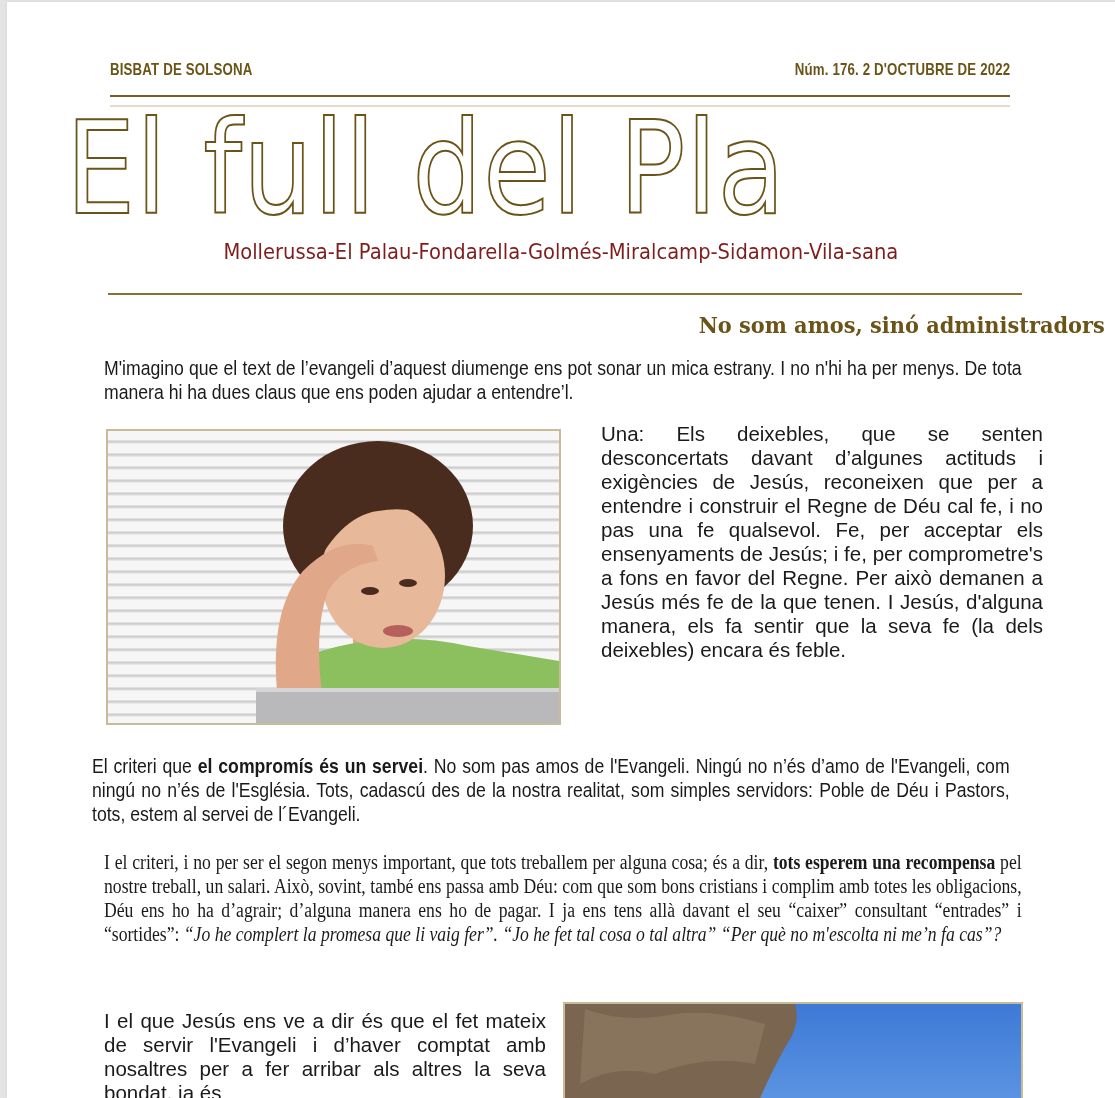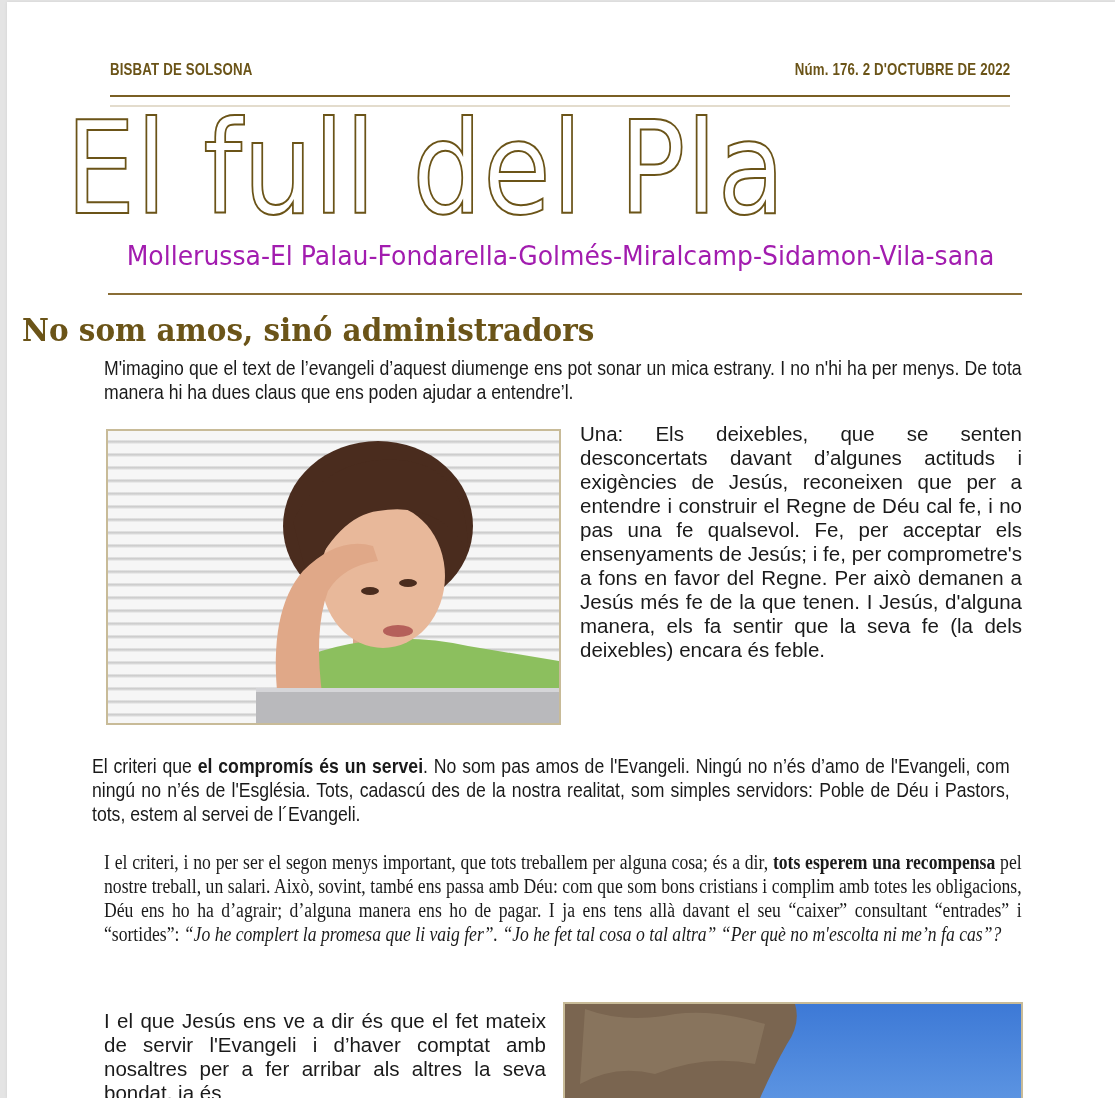--- a/index.html
+++ b/index.html
@@ -27,38 +27,38 @@
     .rule-light { position: absolute; left: 103px; width: 900px; height: 2px; background: #e3dccd; }
     .masthead {
       position: absolute; left: 0; width: 1108px; top: 102px; 
       font-family: "DejaVu Sans", sans-serif; font-weight: 200;
       font-size: 128px; line-height: 130px; color: #6b5418;
       letter-spacing: 1px;
     }
     .masthead span { display: inline-block; transform: scaleX(0.86); -webkit-text-stroke: 0; font-weight: normal; color: transparent; -webkit-text-stroke-width: 2px; -webkit-text-stroke-color: #6b5418; }
     .towns {
       position: absolute; left: 0; width: 1108px; top: 238px; text-align: center;
-      font-family: "DejaVu Sans", sans-serif; font-size: 27px; color: #a21caf;
+      font-family: "DejaVu Sans", sans-serif; font-size: 21px; color: #7f1d1d;
     }
     .towns span { display: inline-block; transform: scaleX(0.93); }
     .rule-main { position: absolute; left: 101px; top: 291px; width: 914px; height: 2px; background: #8a6e36; }
     .article-title {
-      position: absolute; left: 0; width: 1108px; top: 310px; text-align: left;
-      font-family: "DejaVu Serif", serif; font-weight: bold; font-size: 31px; color: #6b5418;
+      position: absolute; left: 0; width: 1108px; top: 310px; text-align: right;
+      font-family: "DejaVu Serif", serif; font-weight: bold; font-size: 22px; color: #6b5418;
     }
     .article-title span { display: inline-block; transform: scaleX(0.95); }
     .body-text {
       font-family: "Liberation Sans", sans-serif; font-size: 20.5px; line-height: 24px; color: #1a1a1a;
       text-align: justify;
     }
     .p { position: absolute; margin: 0; }
     .cond { display: block; transform-origin: left top; }
     .intro { left: 97px; top: 354px; width: 918px; }
     .intro .cond, .criteri1 .cond, .criteri2 .cond { transform: scaleX(0.86); width: 1067px; }
-    .col-right { left: 573px; top: 420px; width: 442px; }
+    .col-right { left: 594px; top: 420px; width: 442px; }
     .col-right .cond { width: 442px; }
     .segona { left: 573px; top: 685px; width: 442px; }
     .segona .cond { transform: scaleX(0.90); width: 491px; }
     .criteri1 { left: 85px; top: 752px; width: 918px; }
     .criteri2 { left: 97px; top: 848px; width: 918px; font-family: Liberation Serif, serif; }
     .last { left: 97px; top: 1007px; width: 442px; }
     .photo1 {
       position: absolute; left: 99px; top: 427px; width: 455px; height: 296px;
       border: 2px solid #c8bb98; box-sizing: border-box; overflow: hidden;
       background: repeating-linear-gradient(180deg, #f6f6f6 0px, #f6f6f6 9px, #c9c9c9 10px, #dcdcdc 12px, #f6f6f6 13px);

